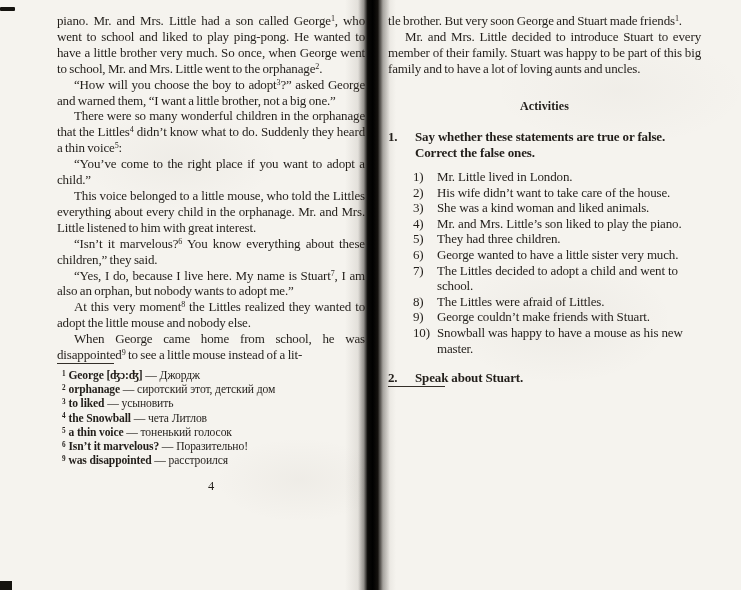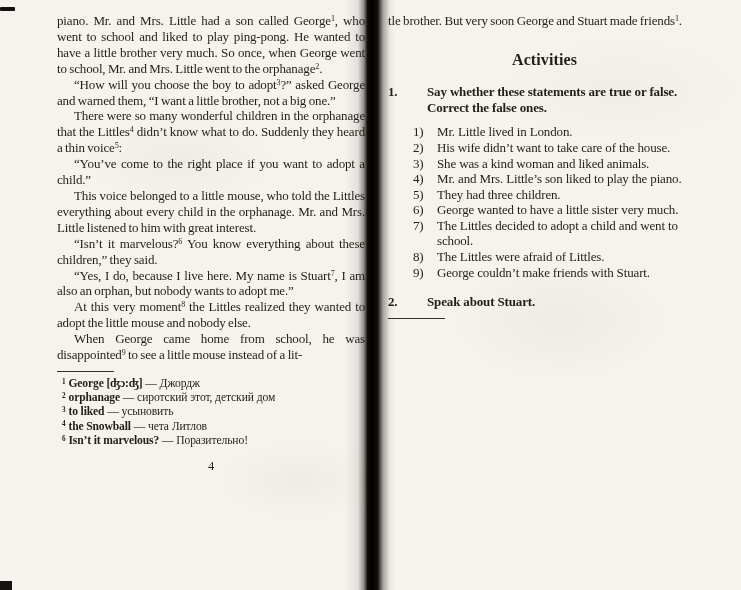--- a/index.html
+++ b/index.html
@@ -38,36 +38,36 @@
 
   .body p.para {
     margin:0; text-align:justify;
     font-size:13px; line-height:15.9px;
     letter-spacing:-0.15px; word-spacing:-0.6px;
   }
   .body p.para.indent { text-indent:17px; }
   sup { font-size:0.62em; line-height:0; vertical-align:0.45em; font-weight:bold; }
   .body sup, .stmt sup { font-weight:normal; }
 
-  .footnotes { margin-top:8px; }
+  .footnotes { margin-top:0; }
   .fn-rule { width:57px; height:0; border-top:1.3px solid #332e28; margin:0 0 5px 0; }
   .fn { font-size:11.6px; line-height:14.2px; padding-left:5px; letter-spacing:-0.1px; }
   .fn .fn-num { margin-right:3px; }
   .fn b { letter-spacing:-0.15px; }
 
   .page-num { text-align:center; font-size:12.5px; margin-top:11px; }
 
   .activities {
     margin:22px 0 15px 0; text-align:center;
-    font-size:16px; font-weight:bold; letter-spacing:0.1px;
+    font-size:12px; font-weight:bold; letter-spacing:0.1px;
   }
   .exercise { display:flex; font-weight:bold; font-size:13px; line-height:16.2px;
               letter-spacing:-0.15px; }
   .exercise .ex-num  { flex:none; width:27px; }
-  .exercise .ex-text { flex:1;margin-left:12px; }
+  .exercise .ex-text { flex:1; }
   .exercise.ex2 { margin-top:14px; }
 
   .stmts { list-style:none; margin:8px 0 0 25px; padding:0; }
   .stmt { display:flex; font-size:13px; line-height:15.6px; letter-spacing:-0.15px; }
   .stmt-num  { flex:none; width:24px; }
   .stmt-text { flex:1; }
 
   .edge-mark { position:absolute; background:#15130f; z-index:4; }
   .edge-mark.top    { left:0; top:7px;  width:15px; height:3.5px; border-radius:1px; }
   .edge-mark.bottom { left:0; bottom:0; width:12px; height:9px; }
@@ -123,45 +123,56 @@
               <span class="fn-dash">—</span>
               <span class="fn-tr">усыновить</span>
             </div>
 
             <div class="fn">
               <sup class="fn-num">4</sup><b class="fn-term">the Snowball</b>
               <span class="fn-dash">—</span>
               <span class="fn-tr">чета Литлов</span>
             </div>
 
+            <div class="fn">
+              <sup class="fn-num">5</sup><b class="fn-term">a thin voice</b>
+              <span class="fn-dash">—</span>
+              <span class="fn-tr">тоненький голосок</span>
+            </div>
 
             <div class="fn">
               <sup class="fn-num">6</sup><b class="fn-term">Isn’t it marvelous?</b>
               <span class="fn-dash">—</span>
               <span class="fn-tr">Поразительно!</span>
             </div>
 
 
 
+            <div class="fn">
+              <sup class="fn-num">9</sup><b class="fn-term">was disappointed</b>
+              <span class="fn-dash">—</span>
+              <span class="fn-tr">расстроился</span>
+            </div>
           </div>
       </div>
 
       <div class="page-num">4</div>
     </div>
   </div>
 
   <div class="gutter"></div>
 
   <div class="page right">
     <div class="col-right">
       <div class="body">
 
           <p class="para">tle brother. But very soon George and Stuart made friends<sup>1</sup>.</p>
 
 
+          <p class="para indent">Mr. and Mrs. Little decided to introduce Stuart to every member of their family. Stuart was happy to be part of this big family and to have a lot of loving aunts and uncles.</p>
         </div>
 
       <h3 class="activities">Activities</h3>
 
       <div class="exercise">
         <span class="ex-num">1.</span>
         <span class="ex-text">Say whether these statements are true or false. Correct the false ones.</span>
       </div>
 
       <ol class="stmts">
@@ -204,20 +215,24 @@
           <li class="stmt">
             <span class="stmt-num">8)</span>
             <span class="stmt-text">The Littles were afraid of Littles.</span>
           </li>
 
           <li class="stmt">
             <span class="stmt-num">9)</span>
             <span class="stmt-text">George couldn’t make friends with Stuart.</span>
           </li>
 
+          <li class="stmt">
+            <span class="stmt-num">10)</span>
+            <span class="stmt-text">Snowball was happy to have a mouse as his new master.</span>
+          </li>
         </ol>
 
       <div class="exercise ex2">
         <span class="ex-num">2.</span>
         <span class="ex-text">Speak about Stuart.</span>
       </div>
 
       <div class="footnotes">
         <div class="fn-rule"></div>
         <div>

